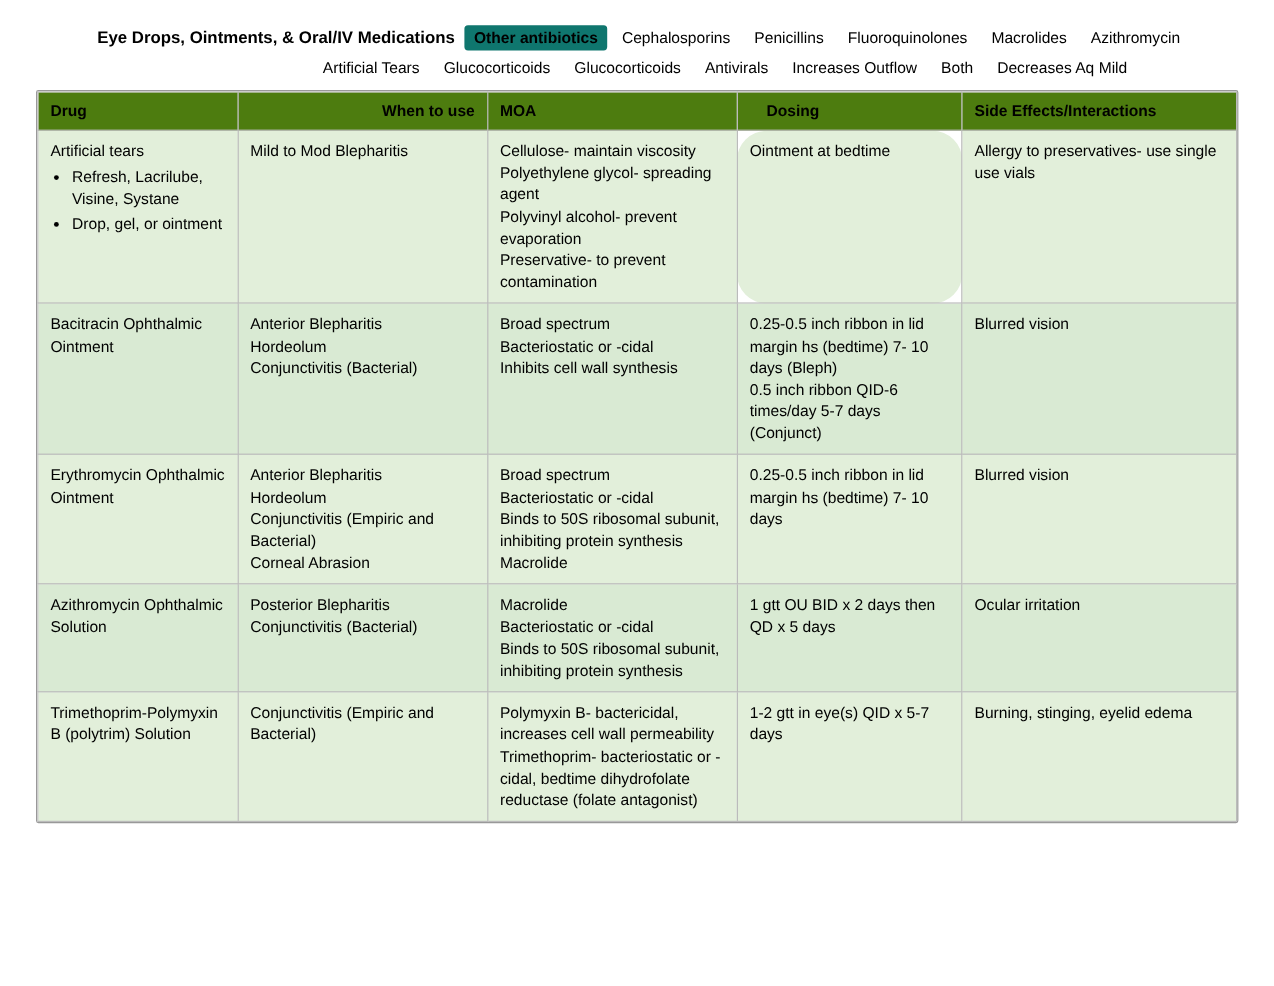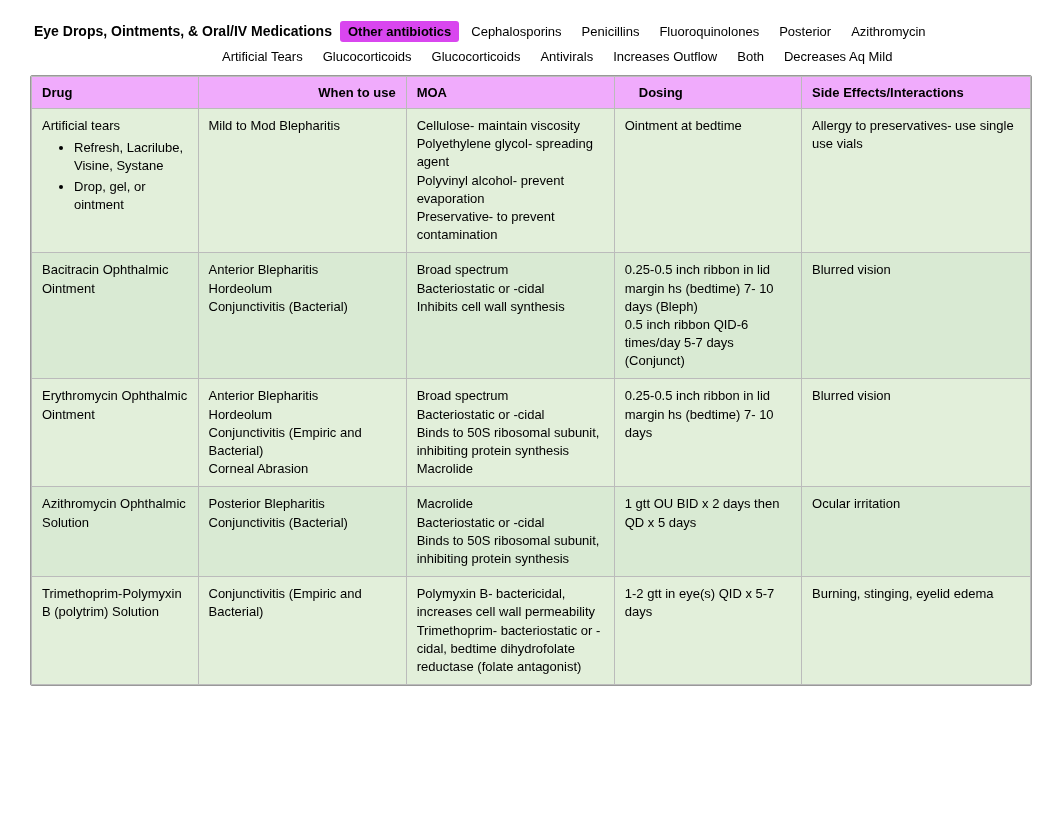--- a/index.html
+++ b/index.html
@@ -8,50 +8,51 @@
       font-size: 13px;
       background: #fff;
       width: 1062px;
       min-height: 822px;
     }
     .page-container {
       padding: 20px 30px;
     }
     .nav-area {
       margin-bottom: 8px;
+      margin-left: 47px;
     }
     .nav-row {
       display: flex;
       flex-wrap: wrap;
       gap: 4px;
       margin-bottom: 4px;
       align-items: center;
     }
     .nav-item {
       padding: 3px 8px;
       font-size: 13px;
       cursor: pointer;
       border-radius: 3px;
       white-space: nowrap;
     }
     .nav-item.active {
-      background: #d946ef;
+      background: #0f766e;
       font-weight: bold;
     }
     .table-container {
       border: 1px solid #999;
       border-radius: 2px;
       overflow: hidden;
     }
     table {
       width: 100%;
       border-collapse: collapse;
     }
     thead tr {
-      background: #f0abfc;
+      background: #4d7c0f;
     }
     thead th {
       padding: 8px 10px;
       text-align: left;
       font-weight: bold;
       font-size: 13px;
       border: 1px solid #bbb;
     }
     tbody tr:nth-child(odd) {
       background: #e2efda;
@@ -61,40 +62,40 @@
     }
     tbody td {
       padding: 8px 10px;
       vertical-align: top;
       border: 1px solid #bbb;
       font-size: 13px;
       line-height: 1.4;
     }
     ul.drug-list {
       list-style: disc;
-      margin-left: 32px;
+      margin-left: 18px;
       margin-top: 4px;
     }
     ul.drug-list li {
       margin-bottom: 2px;
     }
   </style>
 </head>
 <body>
 
 <div class="page-container">
   <div class="nav-area">
     <div class="nav-row">
 
     <span class="nav-item" style="font-weight: bold; font-size: 14px; background: none; padding: 3px 4px;">Eye Drops, Ointments, &amp; Oral/IV Medications</span>
         <span class="nav-item active">Other antibiotics</span>
         <span class="nav-item">Cephalosporins</span>
         <span class="nav-item">Penicillins</span>
         <span class="nav-item">Fluoroquinolones</span>
-        <span class="nav-item">Posterior</span>
+        <span class="nav-item">Macrolides</span>
         <span class="nav-item">Azithromycin</span>
       </div>
     <div class="nav-row">
 
     <span style="width: 180px; display: inline-block;"></span>
         <span class="nav-item">Artificial Tears</span>
         <span class="nav-item">Glucocorticoids</span>
         <span class="nav-item">Glucocorticoids</span>
         <span class="nav-item">Antivirals</span>
         <span class="nav-item">Increases Outflow</span>
@@ -117,21 +118,21 @@
       <tr>
             <td><span>Artificial tears</span><ul class="drug-list">
                 <li>Refresh, Lacrilube, Visine, Systane</li>
                 <li>Drop, gel, or ointment</li>
               </ul></td>
             <td style="white-space: pre-line;">Mild to Mod Blepharitis</td>
             <td style="white-space: pre-line;">Cellulose- maintain viscosity
 Polyethylene glycol- spreading agent
 Polyvinyl alcohol- prevent evaporation
 Preservative- to prevent contamination</td>
-            <td style="white-space: pre-line;">Ointment at bedtime</td>
+            <td style="white-space: pre-line; border-radius: 25px;">Ointment at bedtime</td>
             <td>Allergy to preservatives- use single use vials</td>
           </tr>
           <tr>
             <td>Bacitracin Ophthalmic Ointment</td>
             <td style="white-space: pre-line;">Anterior Blepharitis
 Hordeolum
 Conjunctivitis (Bacterial)</td>
             <td style="white-space: pre-line;">Broad spectrum
 Bacteriostatic or -cidal
 Inhibits cell wall synthesis</td>

